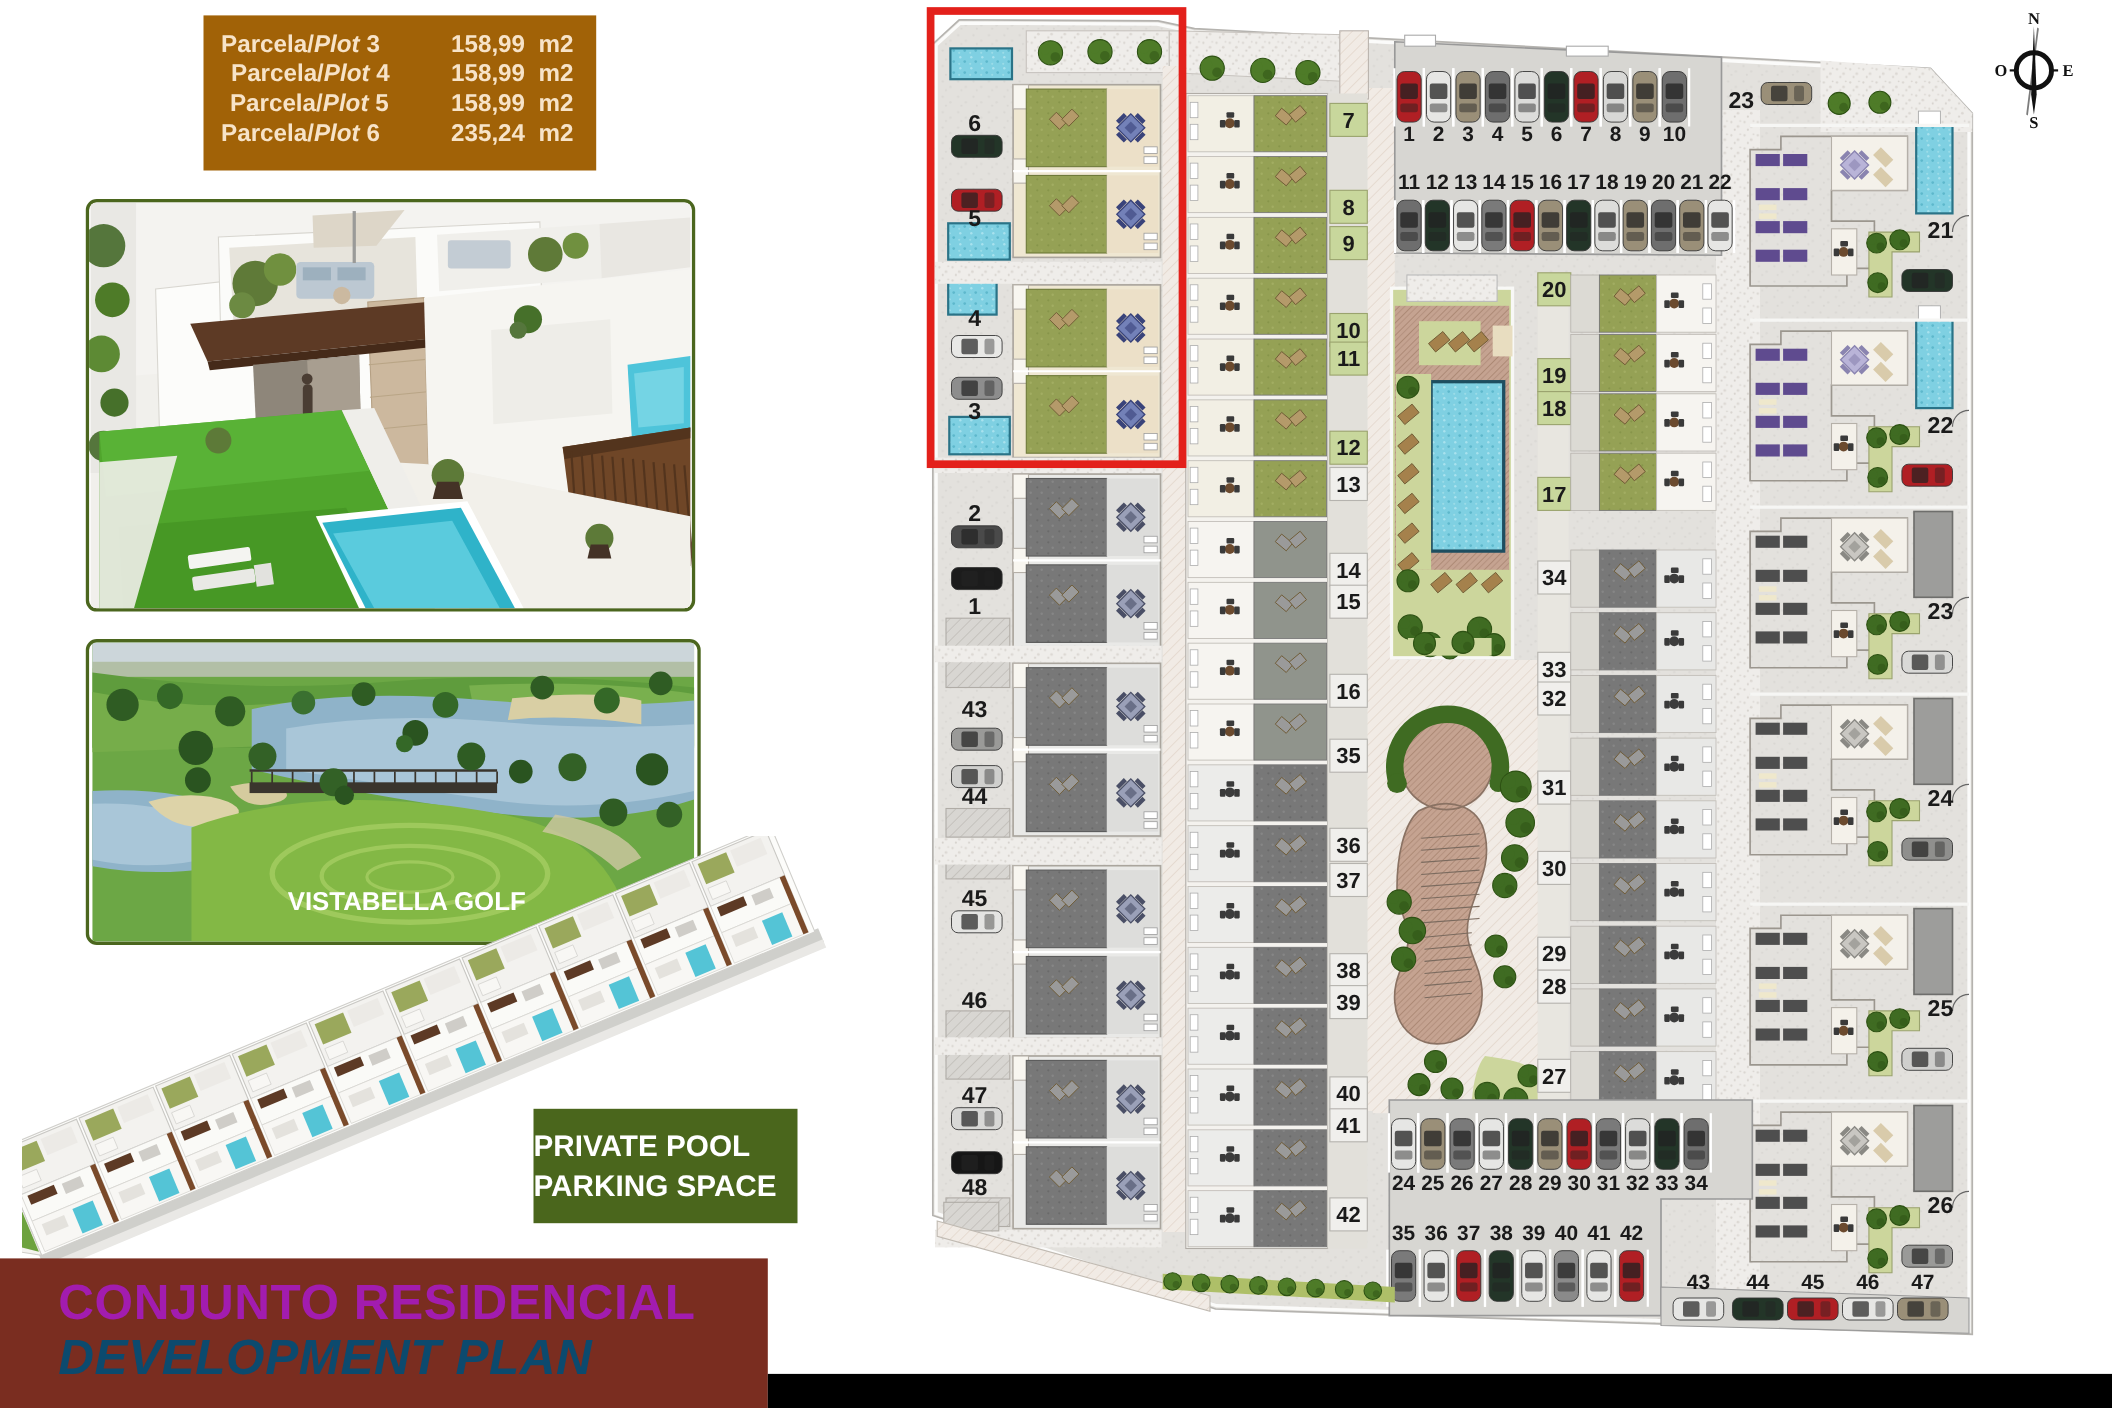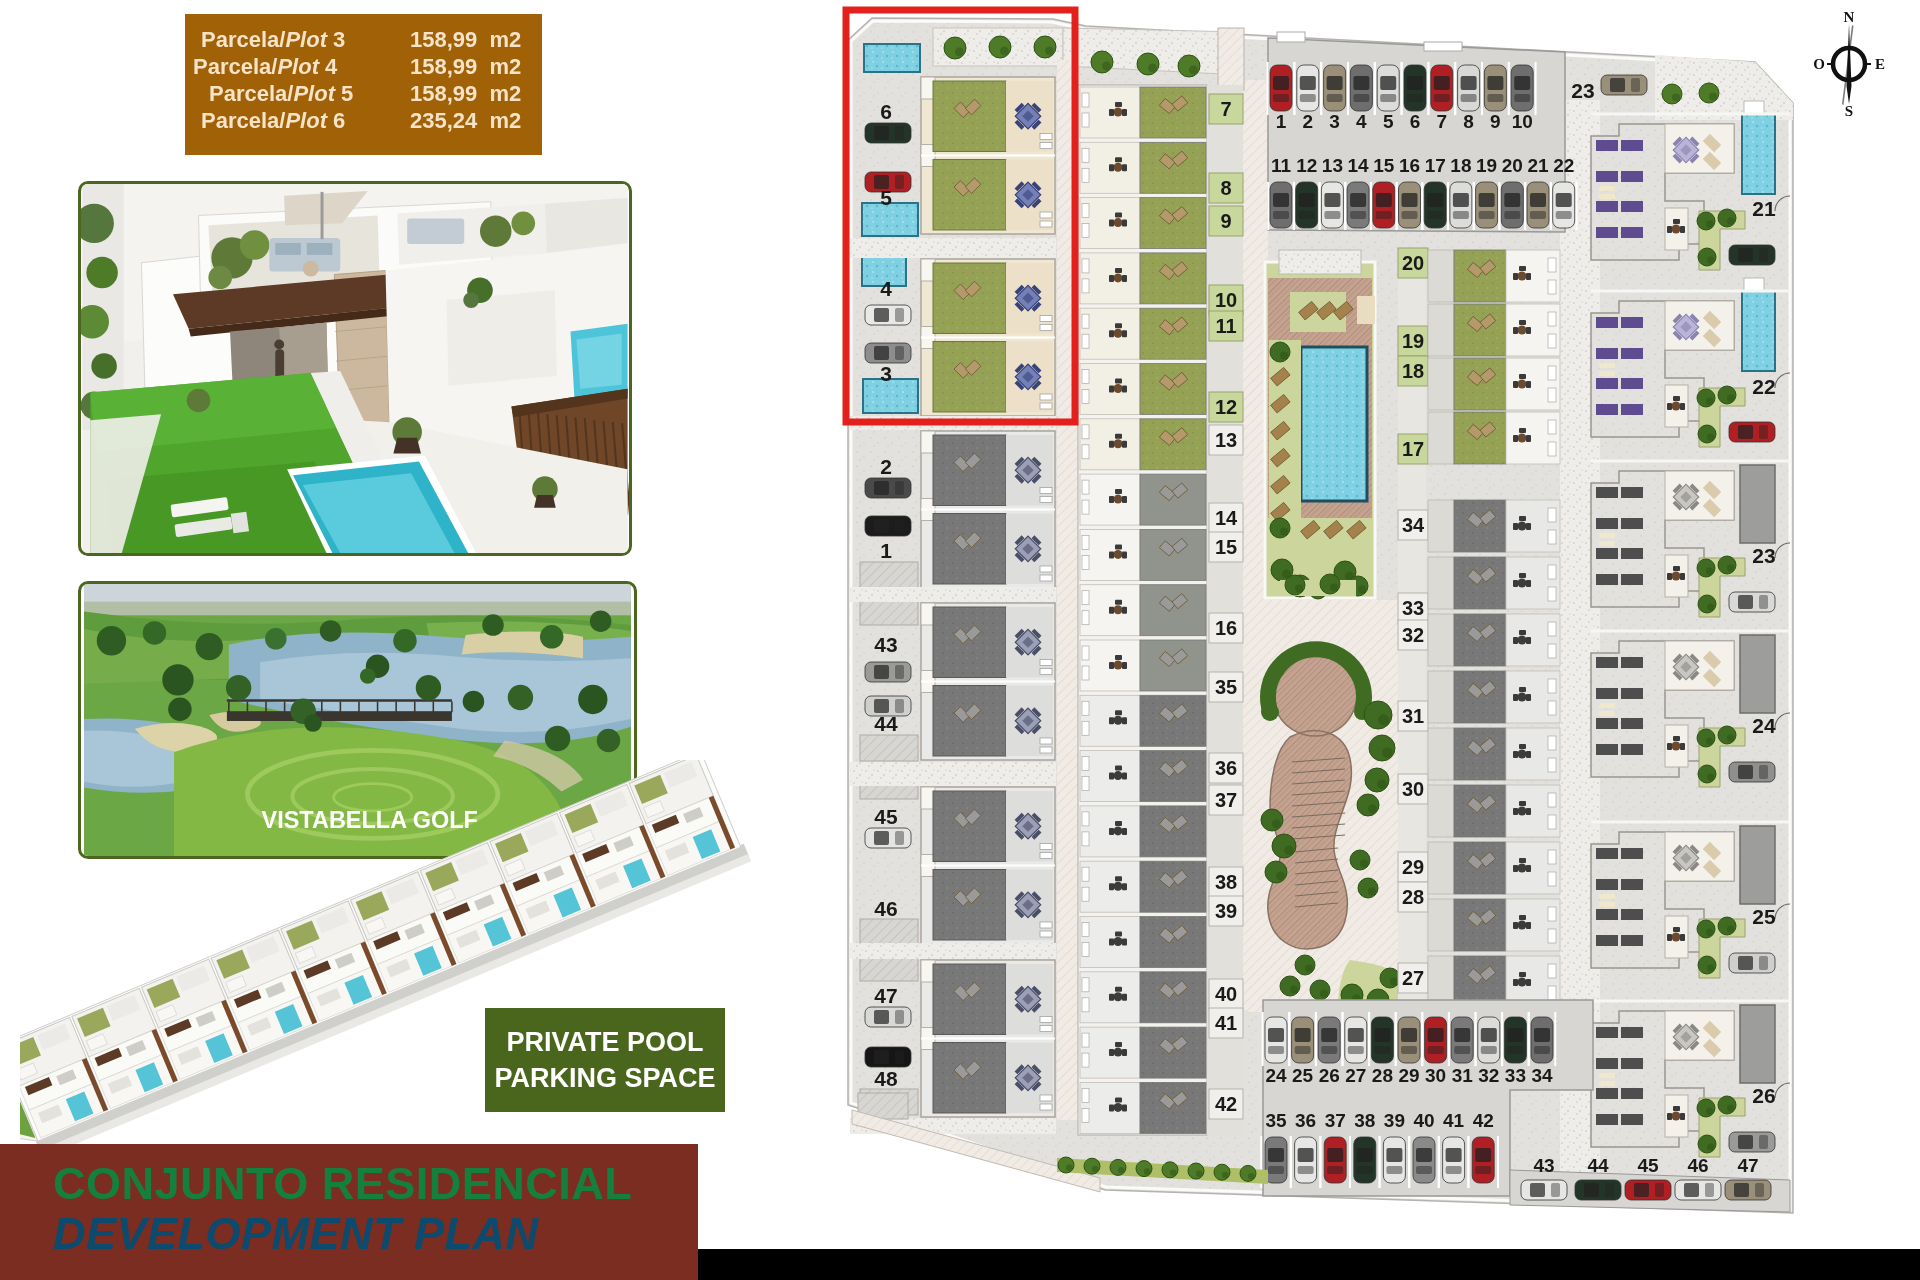--- a/index.html
+++ b/index.html
@@ -5,21 +5,21 @@
 font-family:"Liberation Sans",sans-serif}
 *{box-sizing:border-box}
 </style></head>
 <body>
 <div style="position:absolute;left:185px;top:14px;width:357px;height:141px;background:#a16207;color:#f7e3c8;font-weight:bold;font-size:22px;line-height:27px;padding-top:12px">
     <div style="position:relative;height:27px">
       <span style="position:absolute;left:16px">Parcela/<i>Plot</i> 3</span>
       <span style="position:absolute;left:225px">158,99&nbsp; m2</span>
     </div>
     <div style="position:relative;height:27px">
-      <span style="position:absolute;left:8px">Parcela/<i>Plot</i> 4</span>
+      <span style="position:absolute;left:25px">Parcela/<i>Plot</i> 4</span>
       <span style="position:absolute;left:225px">158,99&nbsp; m2</span>
     </div>
     <div style="position:relative;height:27px">
       <span style="position:absolute;left:24px">Parcela/<i>Plot</i> 5</span>
       <span style="position:absolute;left:225px">158,99&nbsp; m2</span>
     </div>
     <div style="position:relative;height:27px">
       <span style="position:absolute;left:16px">Parcela/<i>Plot</i> 6</span>
       <span style="position:absolute;left:225px">235,24&nbsp; m2</span>
     </div>
@@ -291,23 +291,23 @@
         <rect x="0" y="-54" width="73" height="26" fill="#fafaf7" stroke="#d5d4d0" stroke-width="0.7"></rect>
         <rect x="5" y="-51" width="26" height="9" fill="#5d3a25"></rect>
         <rect x="38" y="-49" width="18" height="10" fill="#cfcdc8"></rect>
         <rect x="0" y="-28" width="73" height="30" fill="#f8f7f4" stroke="#d8d7d3" stroke-width="0.7"></rect>
         <rect x="38" y="-24" width="20" height="24" fill="#54c4d6"></rect>
         <rect x="7" y="-22" width="22" height="11" fill="#e4e2dd"></rect>
         <rect x="68" y="-54" width="5" height="56" fill="#7a4a2a"></rect>
       </g>
     </g>
   </svg>
-<div style="position:absolute;left:485px;top:1008px;width:240px;height:104px;background:#4a661c;color:#fff;font-weight:bold;font-size:27px;text-align:center;line-height:36px;padding-top:16px">PRIVATE POOL<br>PARKING SPACE</div>
+<div style="position:absolute;left:485px;top:1008px;width:240px;height:104px;background:#4a661c;color:#fff;font-weight:bold;font-size:27px;line-height:36px;padding-top:16px">PRIVATE POOL<br>PARKING SPACE</div>
 <div style="position:absolute;left:0;top:1144px;width:698px;height:136px;background:#7a2d20"></div>
-<div style="position:absolute;left:53px;top:1158px;width:660px;font-weight:bold;font-size:45px;color:#15803d;letter-spacing:0.5px">CONJUNTO RESIDENCIAL</div>
+<div style="position:absolute;left:53px;top:1158px;width:660px;font-weight:bold;font-size:45px;color:#a21caf;letter-spacing:0.5px">CONJUNTO RESIDENCIAL</div>
 <div style="position:absolute;left:53px;top:1208px;width:660px;font-weight:bold;font-style:italic;font-size:45px;color:#0c4a6e;letter-spacing:0.5px">DEVELOPMENT PLAN</div>
 <div style="position:absolute;left:698px;top:1249px;width:1222px;height:31px;background:#000"></div>
 <svg id="plan" viewBox="840 0 1080 1280" width="1080" height="1280" style="position:absolute;left:840px;top:0" xmlns="http://www.w3.org/2000/svg" font-family="Liberation Sans, sans-serif">
     <defs>
       <pattern id="hatch" width="7" height="7" patternUnits="userSpaceOnUse" patternTransform="rotate(45)">
         <rect width="7" height="7" fill="#f1ebe5"></rect>
         <line x1="0" y1="0" x2="0" y2="7" stroke="#e0d2c7" stroke-width="1.2"></line>
       </pattern>
       <pattern id="base" width="14" height="14" patternUnits="userSpaceOnUse">
         <rect width="14" height="14" fill="#e3e1dd"></rect>

